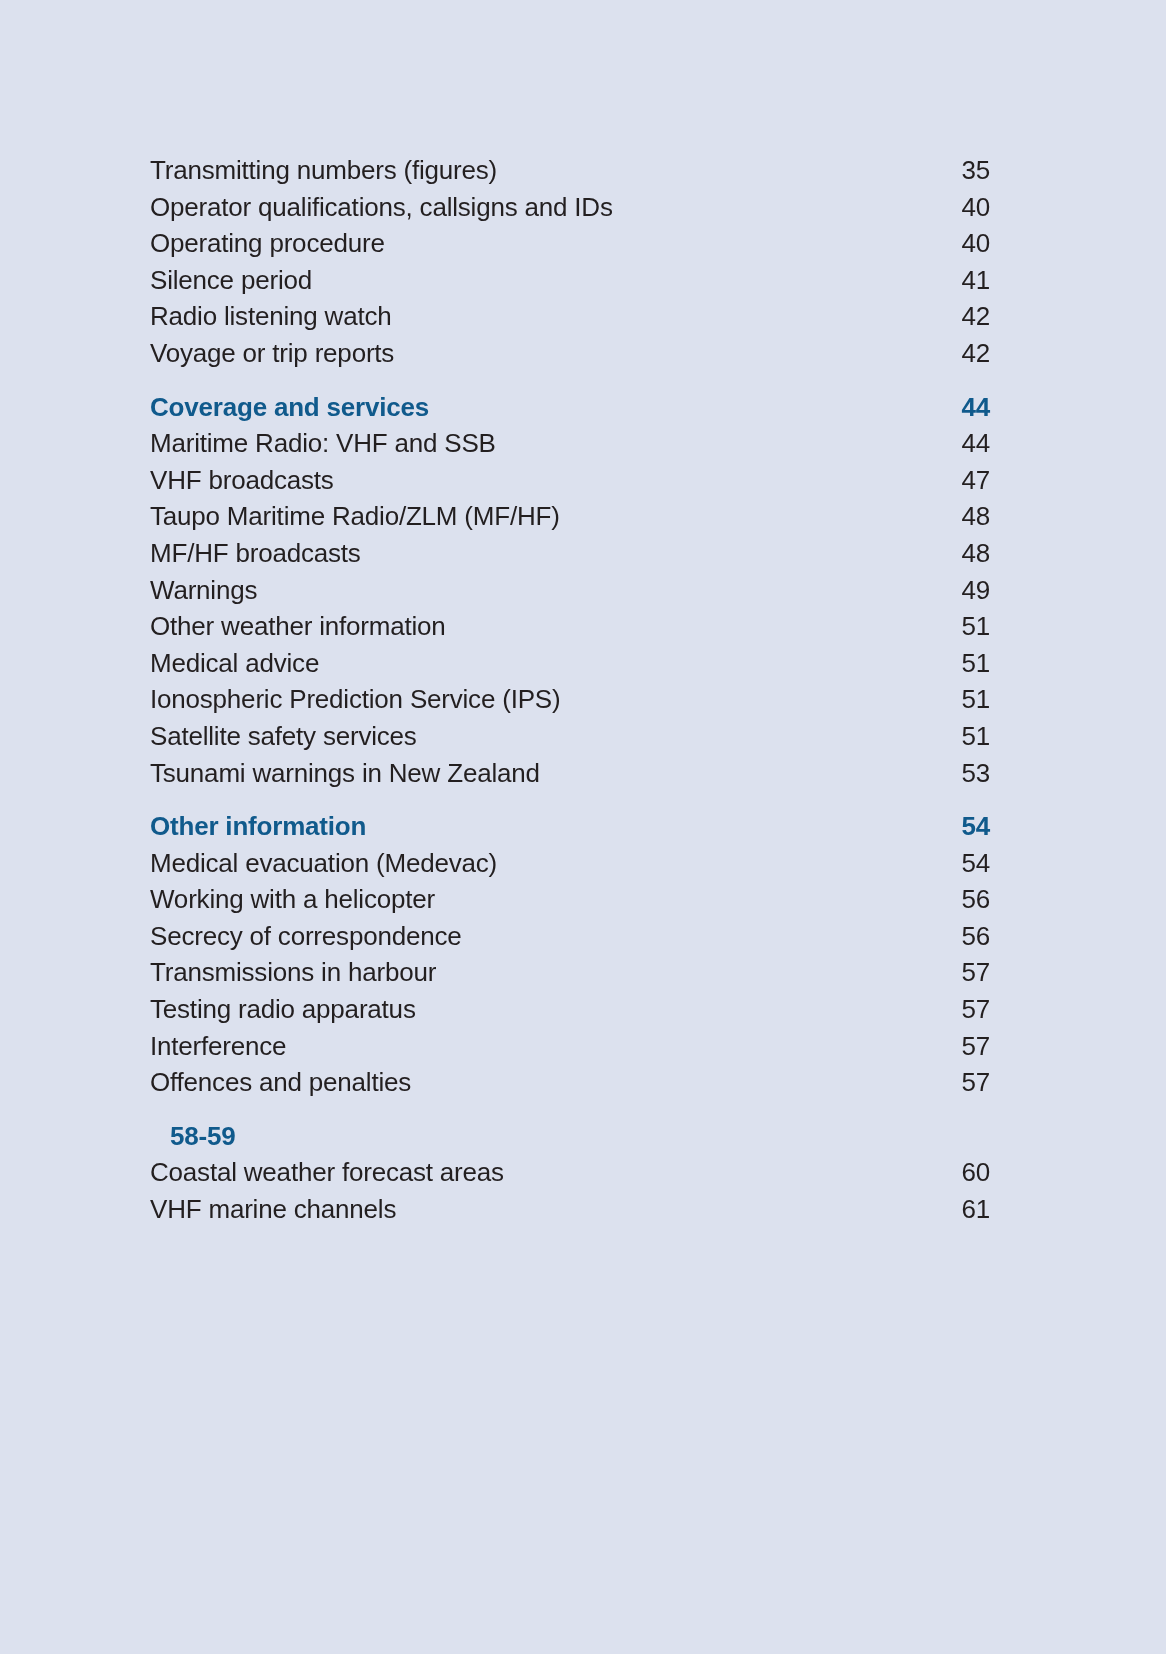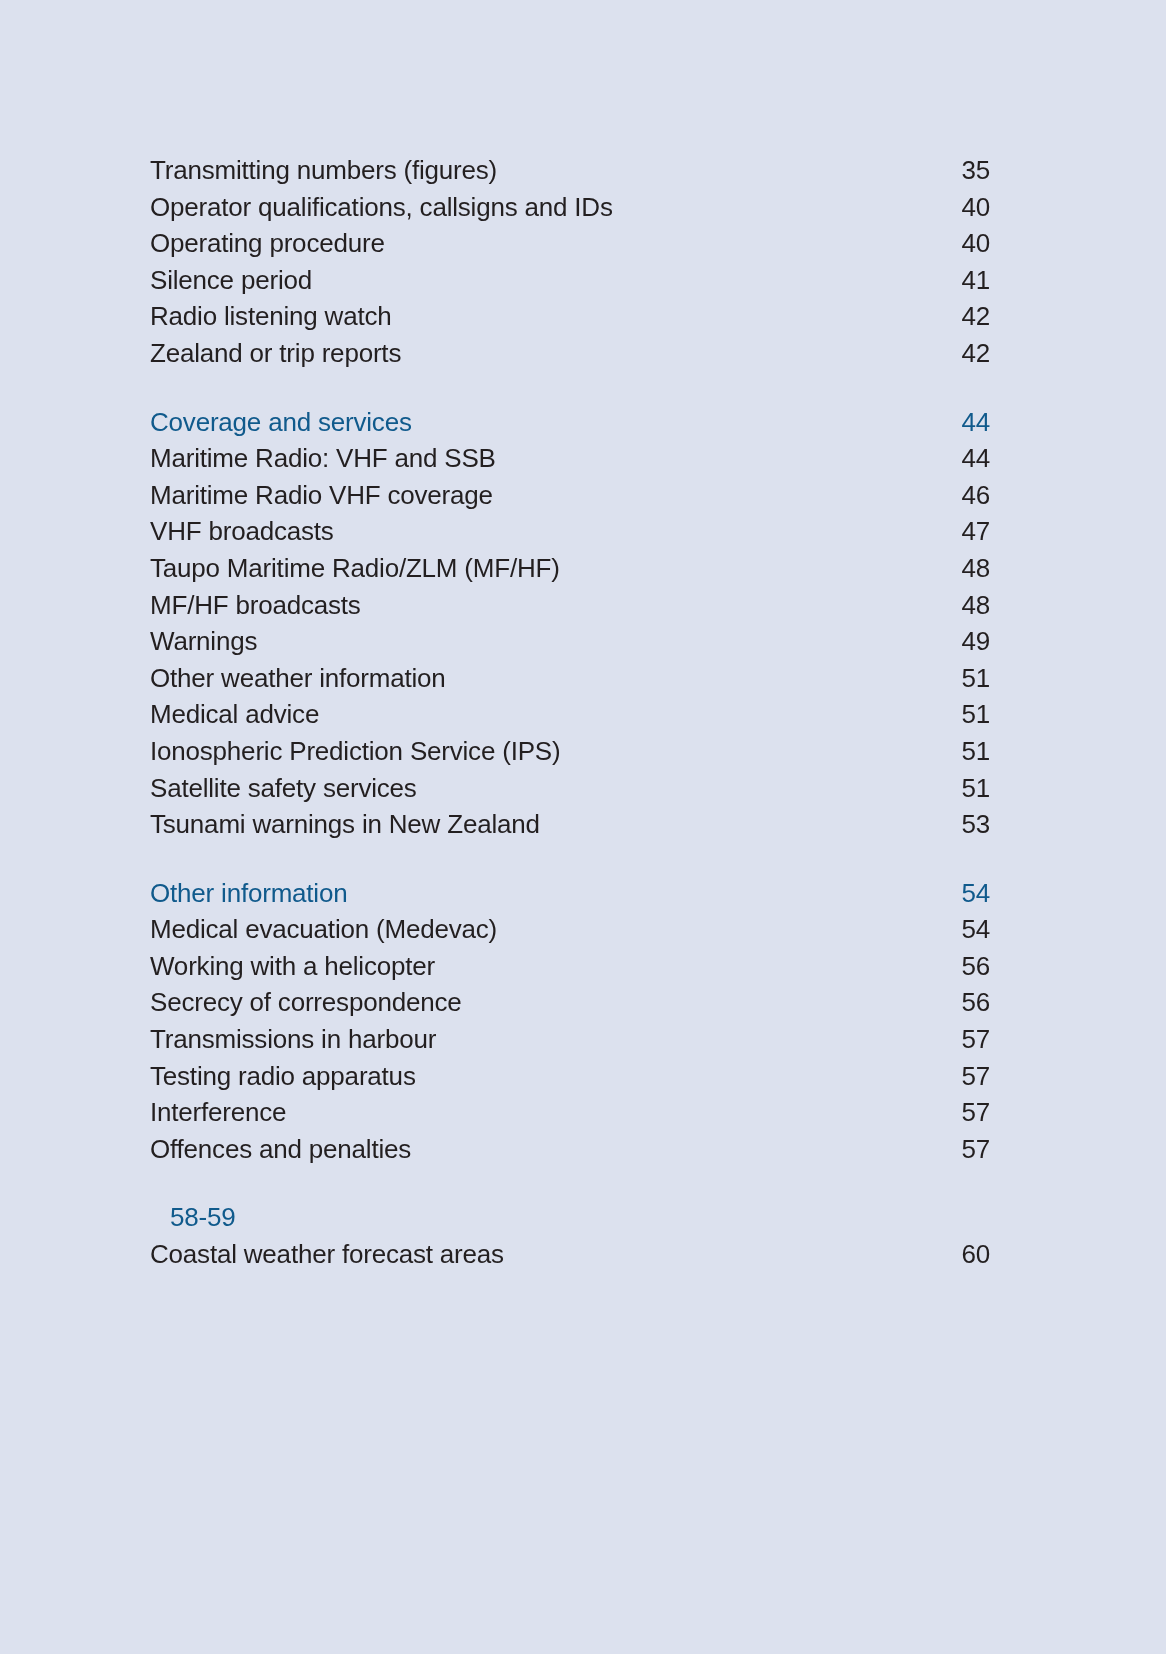--- a/index.html
+++ b/index.html
@@ -34,22 +34,22 @@
   .row .label {
     flex: 1 1 auto;
     overflow: hidden;
   }
   .row .page-num {
     flex: 0 0 auto;
     text-align: right;
     padding-left: 20px;
   }
   .row.header-row {
-    margin-top: 32px;
-    font-weight: normal;
+    margin-top: 17px;
+    font-weight: bold;
     color: var(--accent, #105a8c);
   }
 </style>
 </head>
 <body>
 
 <div class="page">
   <main class="toc" id="toc">
       <div class="row">
         <span class="label">Transmitting numbers (figures)</span>
@@ -65,34 +65,30 @@
       </div>
       <div class="row">
         <span class="label">Silence period</span>
         <span class="page-num">41</span>
       </div>
       <div class="row">
         <span class="label">Radio listening watch</span>
         <span class="page-num">42</span>
       </div>
       <div class="row">
-        <span class="label">Zealand or trip reports</span>
+        <span class="label">Voyage or trip reports</span>
         <span class="page-num">42</span>
       </div>
       <div class="row header-row">
         <span class="label">Coverage and services</span>
         <span class="page-num">44</span>
       </div>
       <div class="row">
         <span class="label">Maritime Radio: VHF and SSB</span>
         <span class="page-num">44</span>
-      </div>
-      <div class="row">
-        <span class="label">Maritime Radio VHF coverage</span>
-        <span class="page-num">46</span>
       </div>
       <div class="row">
         <span class="label">VHF broadcasts</span>
         <span class="page-num">47</span>
       </div>
       <div class="row">
         <span class="label">Taupo Maritime Radio/ZLM (MF/HF)</span>
         <span class="page-num">48</span>
       </div>
       <div class="row">
@@ -155,14 +151,18 @@
         <span class="label">Offences and penalties</span>
         <span class="page-num">57</span>
       </div>
       <div class="row header-row">
         <span class="page-num">58-59</span>
       </div>
       <div class="row">
         <span class="label">Coastal weather forecast areas</span>
         <span class="page-num">60</span>
       </div>
+      <div class="row">
+        <span class="label">VHF marine channels</span>
+        <span class="page-num">61</span>
+      </div>
     </main>
 </div>
 
 </body></html>

